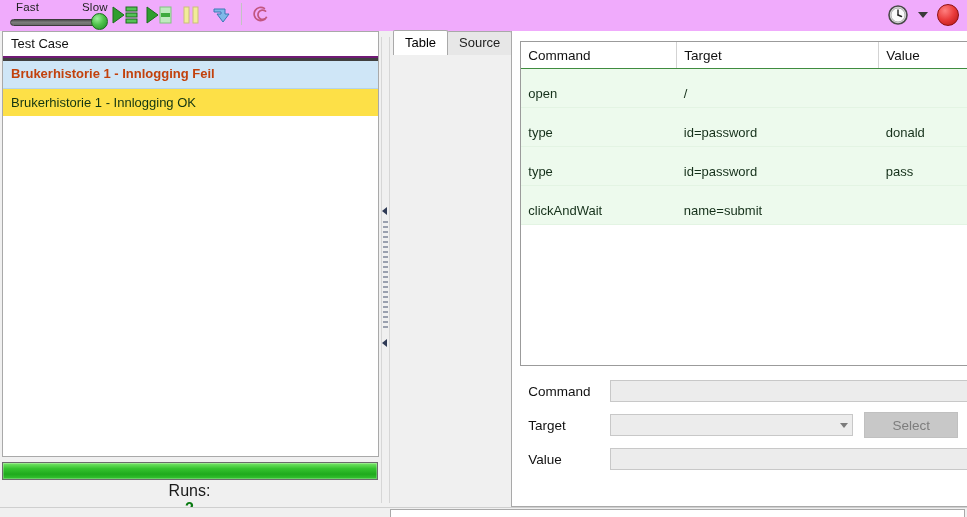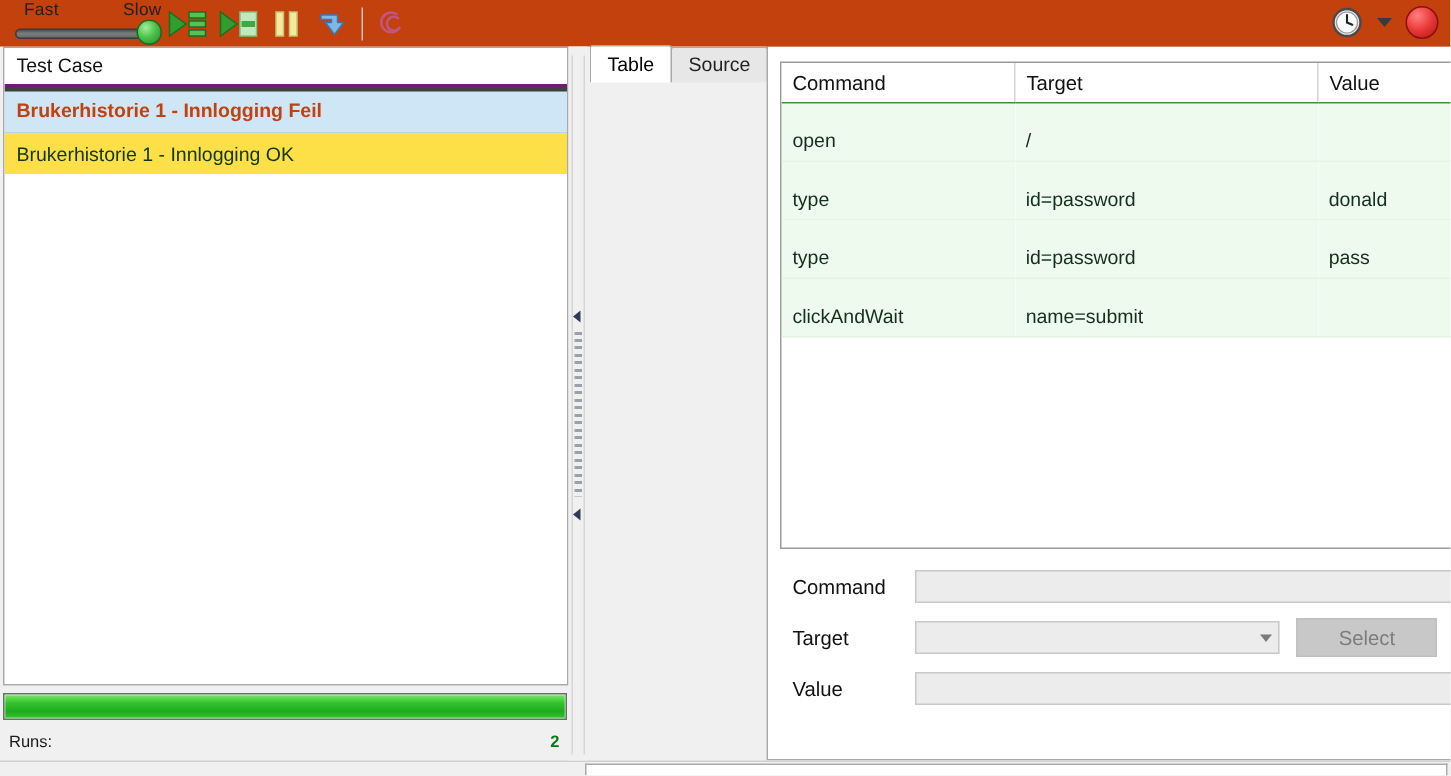--- a/index.html
+++ b/index.html
@@ -21,23 +21,23 @@
     inset: 0;
     background: #f0f0f0;
     display: flex;
     flex-direction: column;
   }
 
   
   .toolbar {
     height: 31px;
     min-height: 31px;
-    background: #c2410c;
-    display: flex;
-    align-items: flex-end;
+    background: #f0abfc;
+    display: flex;
+    align-items: center;
     position: relative;
   }
   .speed-slider {
     width: 106px;
     height: 31px;
     position: relative;
     margin-left: 2px;
   }
   .speed-label {
     position: absolute;
@@ -182,21 +182,22 @@
     box-shadow: inset 0 0 0 1px rgba(255,255,255,.25);
   }
   .stats {
     padding: 0 6px 0 4px;
   }
   .stat-row {
     display: flex;
     justify-content: space-between;
     align-items: center;
     height: 25px;
-    font-size: 11px;
+    font-size: 16px;
+    flex-direction: column;
   }
   .stat-label { color: #1a1a1a; }
   .stat-val { font-weight: bold; }
   .stat-val.runs { color: #0a7a12; }
   .stat-val.failures { color: #cc0000; }
 
   
   .splitter {
     width: 13px;
     min-width: 13px;

